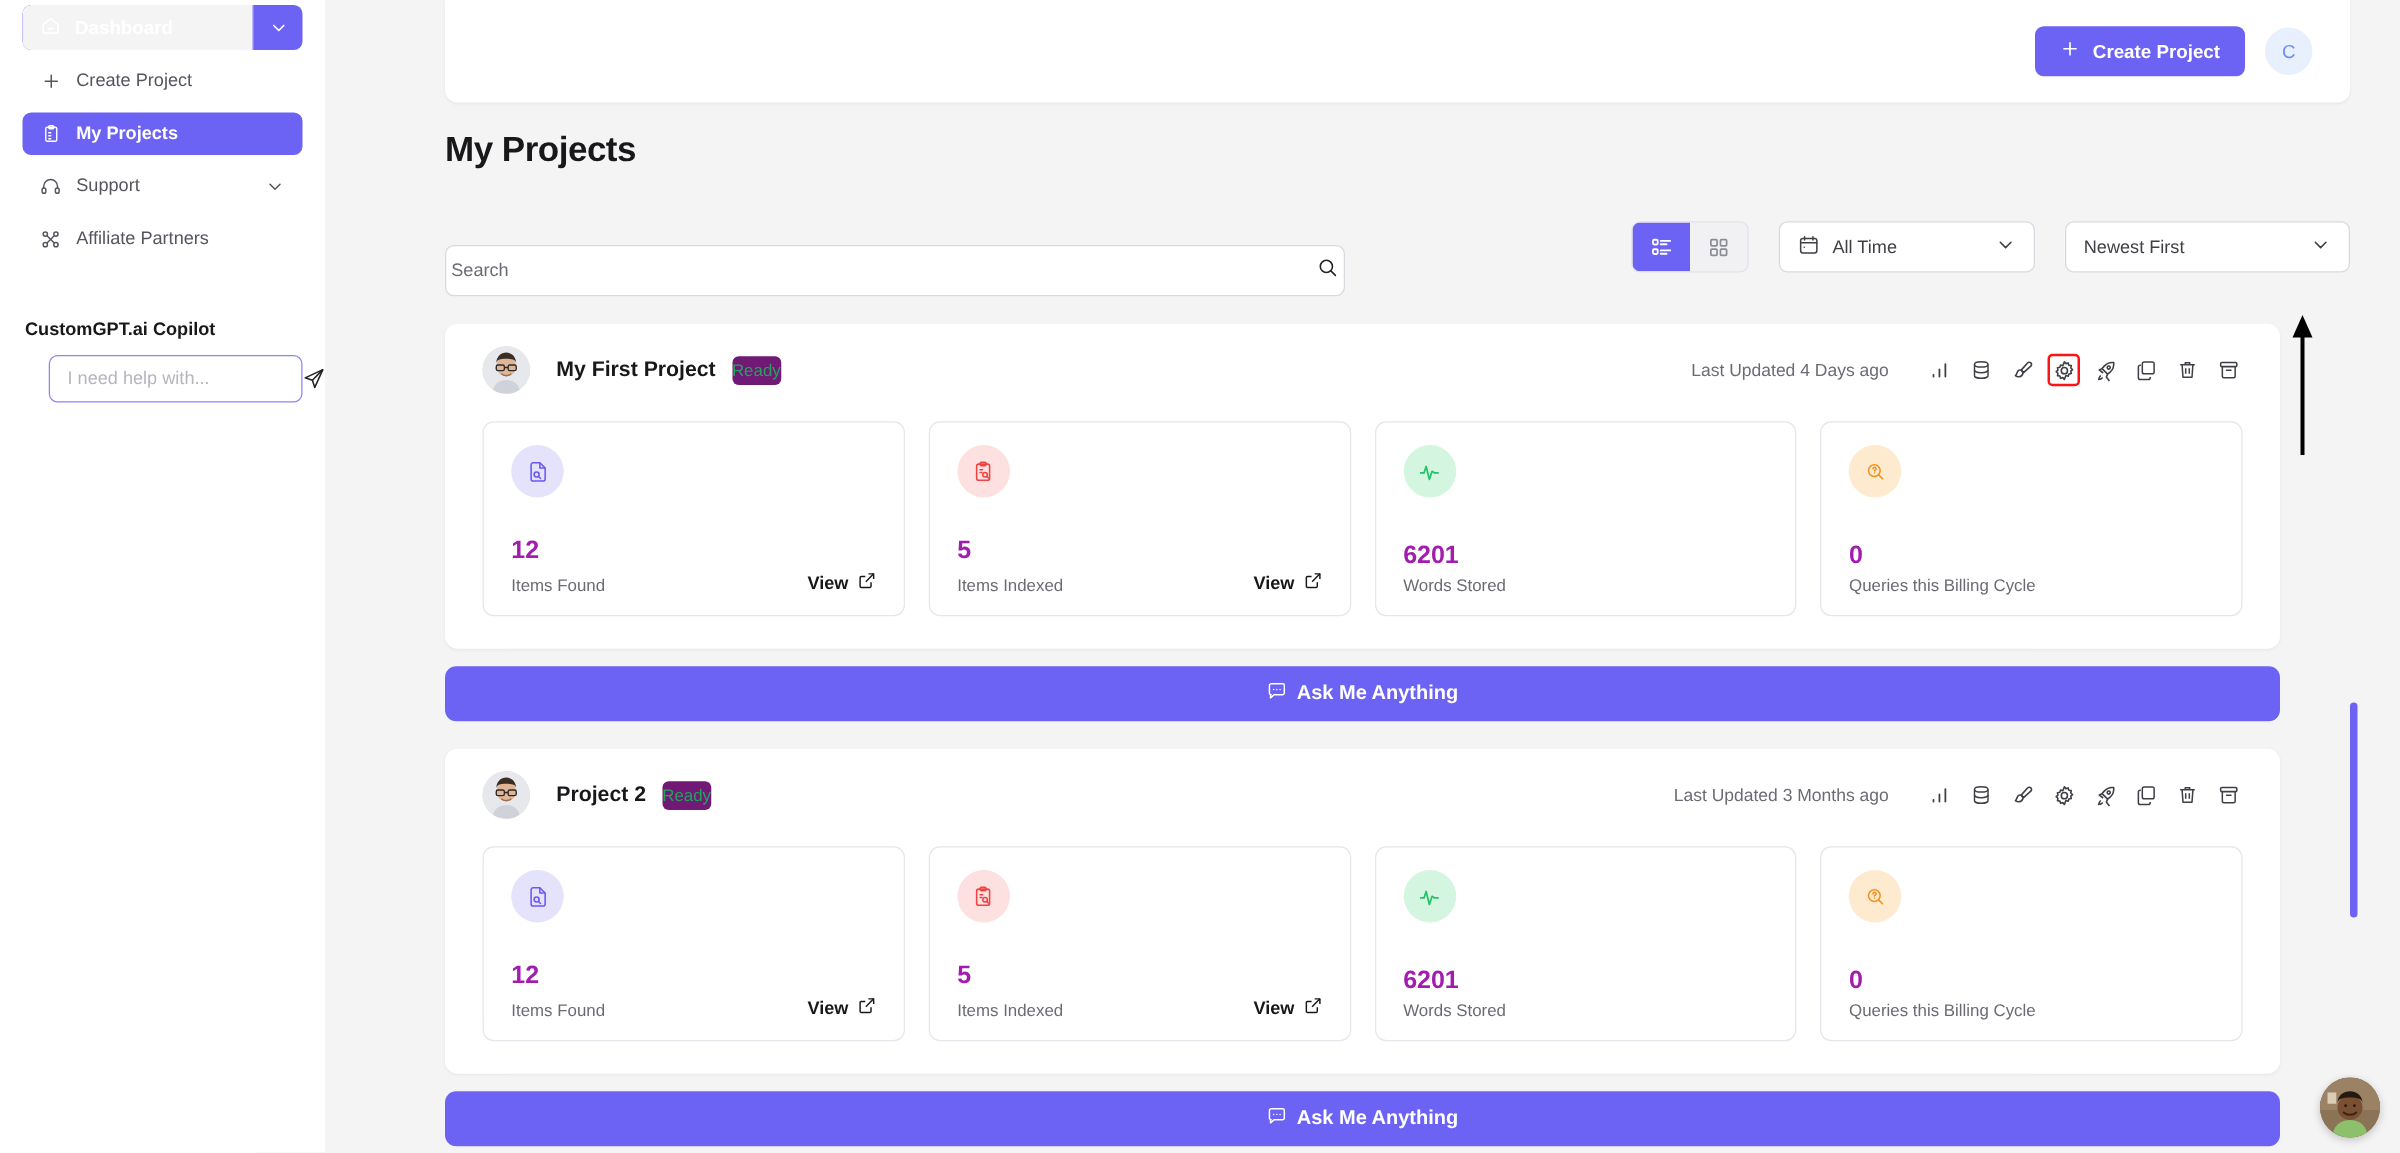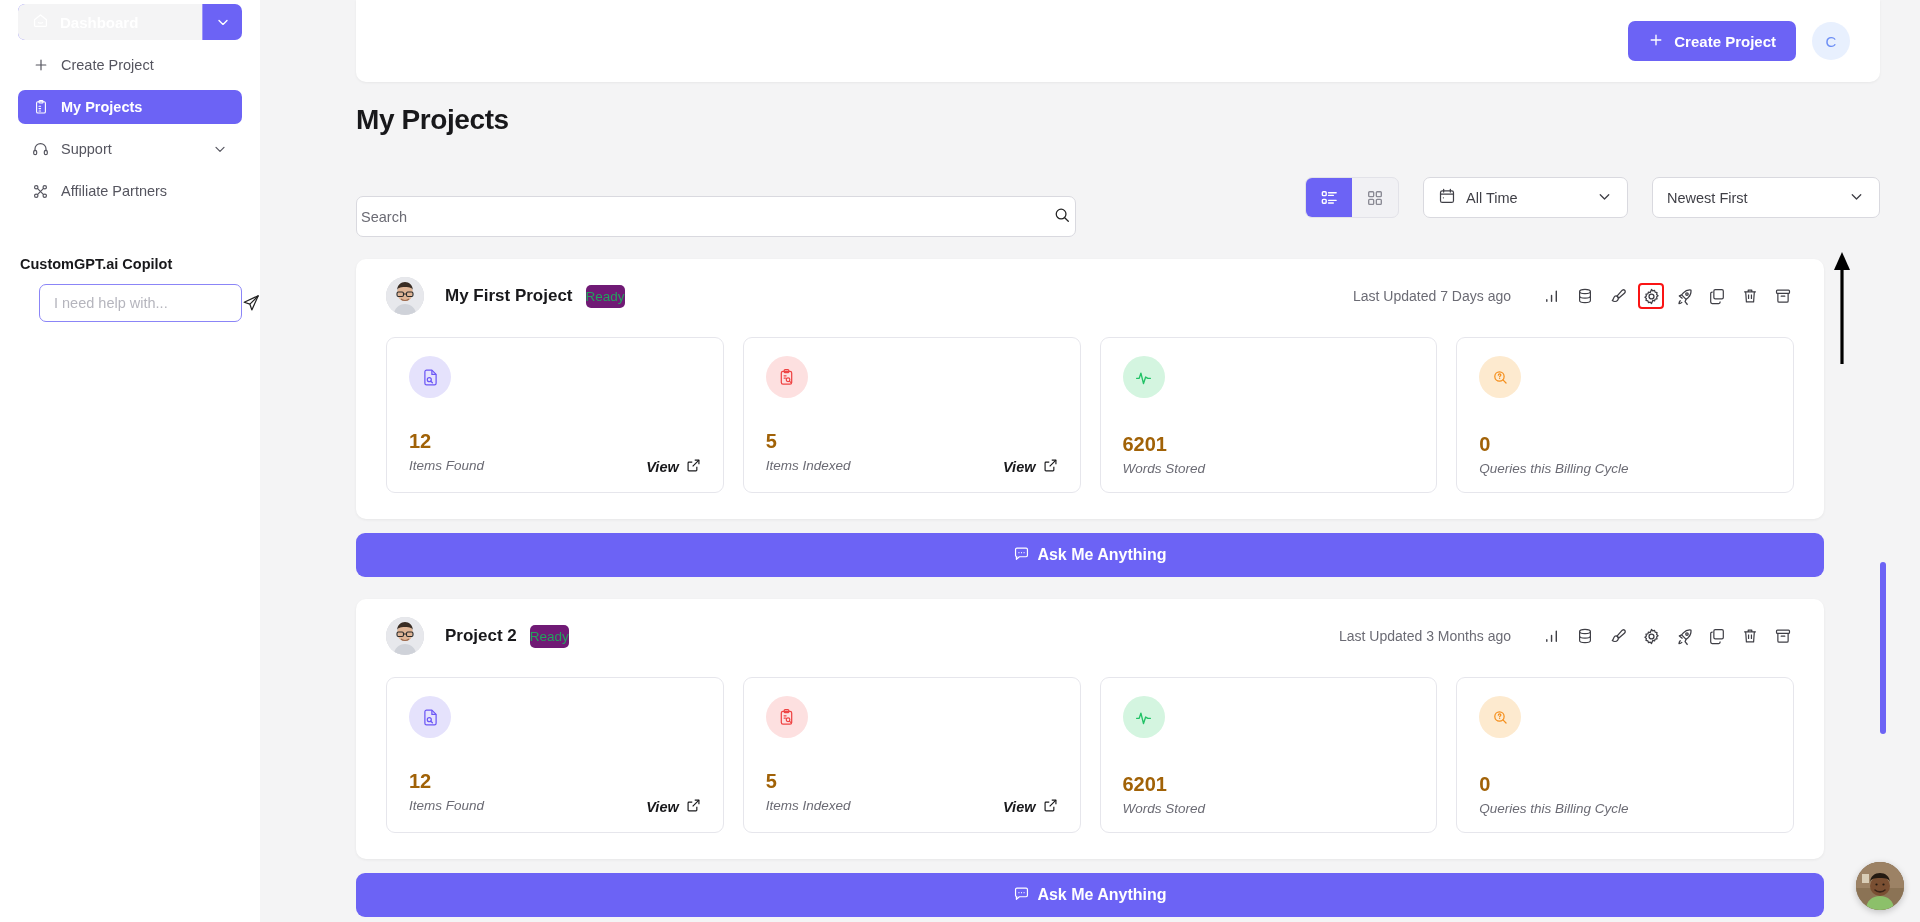--- a/index.html
+++ b/index.html
@@ -161,22 +161,22 @@
   .stats-row { display: flex; gap: 19px; padding: 12px 30px 26px 30px; }
   .stat {
     flex: 1; border: 1px solid #e6e6ec; border-radius: 9px;
     padding: 18px 22px 16px 22px; height: 156px;
     display: flex; flex-direction: column;
   }
   .stat-ico {
     width: 42px; height: 42px; border-radius: 50%;
     display: flex; align-items: center; justify-content: center;
   }
-  .stat-val { font-size: 20px; font-weight: bold; color: #a16207; margin-top: auto; }
-  .stat-bottom { display: flex; align-items: flex-start; margin-top: 5px; font-style: italic; }
+  .stat-val { font-size: 20px; font-weight: bold; color: #a21caf; margin-top: auto; }
+  .stat-bottom { display: flex; align-items: flex-end; margin-top: 5px; }
   .stat-label { font-size: 13.5px; color: #6b6b74; }
   .stat-view {
     margin-left: auto; font-size: 14.5px; font-weight: bold; color: #18181b;
     display: flex; align-items: center; gap: 7px; cursor: pointer;
   }
 
   .ask-bar {
     background: #6c63f5; color: #fff; height: 44px;
     display: flex; align-items: center; justify-content: center;
     gap: 7px; font-size: 16px; font-weight: bold; cursor: pointer;
@@ -366,21 +366,21 @@
               <path d="M11 14c0-6 4-9 8-9s8 3 8 9c0-3-3-4-8-4s-8 1-8 4z" fill="#3a2d24"></path>
               <rect x="11" y="15" width="6.5" height="4.5" rx="1.4" fill="none" stroke="#2a2a2a" stroke-width="1.1"></rect>
               <rect x="20.5" y="15" width="6.5" height="4.5" rx="1.4" fill="none" stroke="#2a2a2a" stroke-width="1.1"></rect>
               <path d="M17.5 17h3" stroke="#2a2a2a" stroke-width="1.1"></path>
               <path d="M15 22c2 2 6 2 8 0" stroke="#9c6a4e" stroke-width="1.2" fill="none"></path>
             </svg>
           </div>
           <div class="pc-name">My First Project</div>
           <div class="badge-ready">Ready</div>
           <div class="pc-meta">
-            <span class="pc-updated">Last Updated 7 Days ago</span>
+            <span class="pc-updated">Last Updated 4 Days ago</span>
             <div class="pc-icons">
               <span class="ic">
                 <svg viewBox="0 0 20 20" width="19" height="19" fill="none" stroke="#3f3f46" stroke-width="1.5" stroke-linecap="round">
                   <path d="M4 15v-1.5M9 15V9M14 15V4.5"></path>
                 </svg>
               </span>
               <span class="ic">
                 <svg viewBox="0 0 20 20" width="18" height="18" fill="none" stroke="#3f3f46" stroke-width="1.3">
                   <ellipse cx="10" cy="5" rx="6" ry="2.4"></ellipse>
                   <path d="M4 5v10c0 1.3 2.7 2.4 6 2.4s6-1.1 6-2.4V5"></path>

